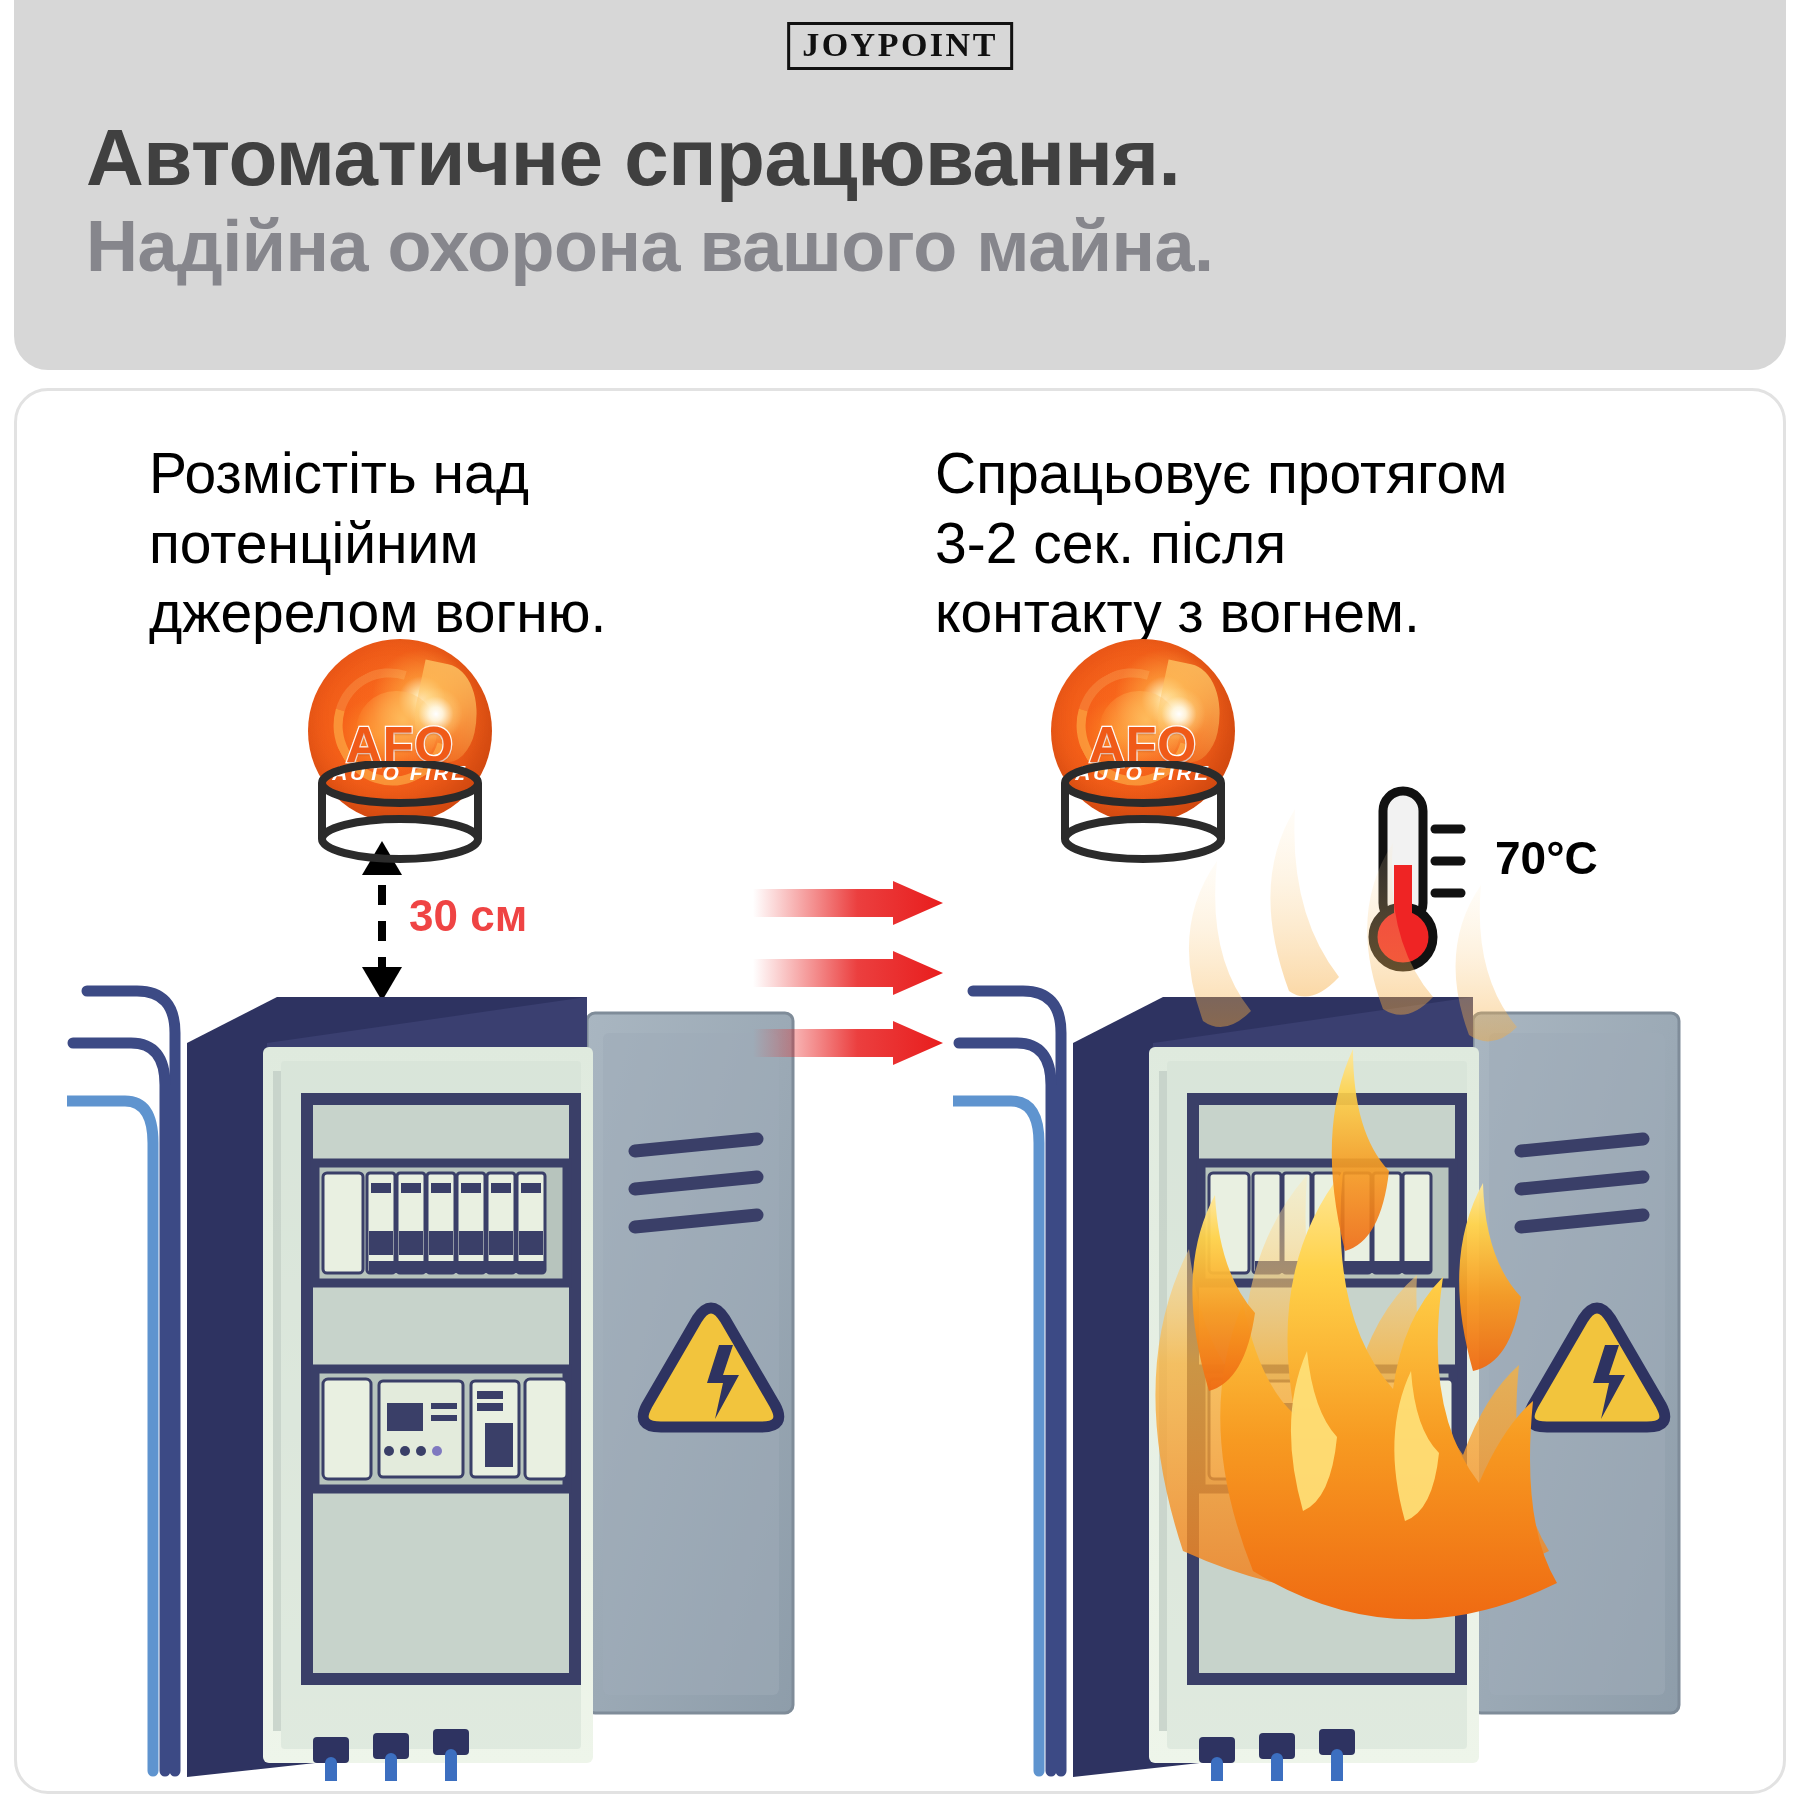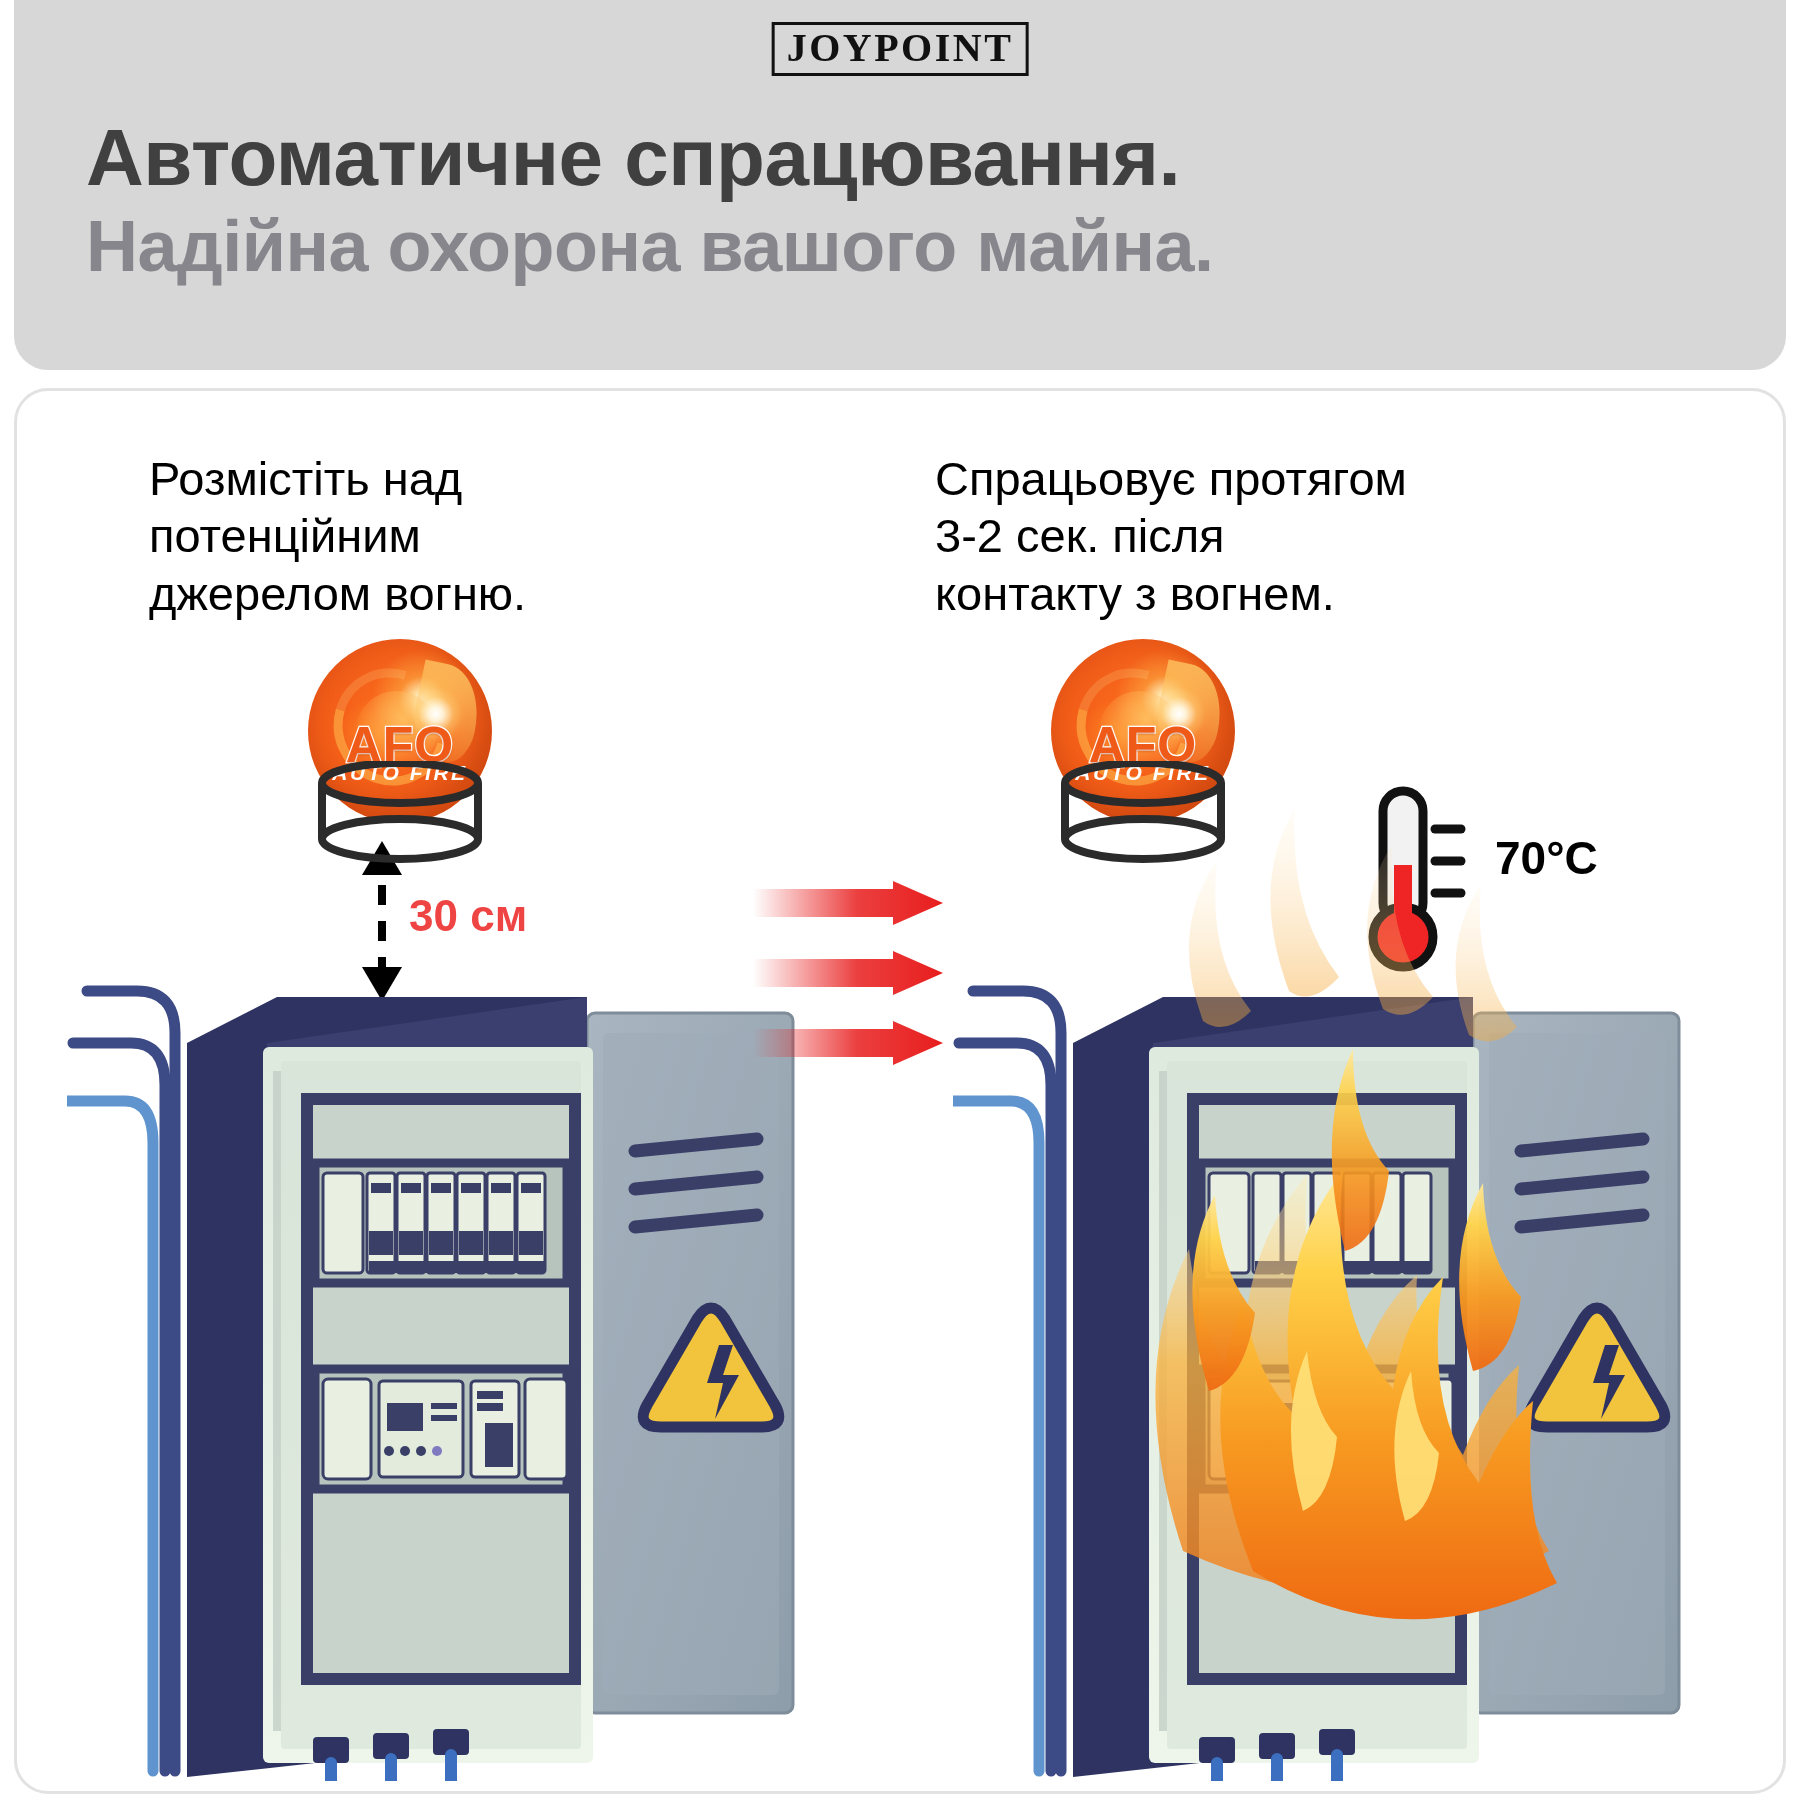--- a/index.html
+++ b/index.html
@@ -17,21 +17,21 @@
     background: #d7d7d7;
     border-radius: 0 0 34px 34px;
   }
   .logo-box {
     position: absolute; left: 50%; top: 22px; transform: translateX(-50%);
     border: 3px solid #111; padding: 3px 12px 5px 12px;
     background: #d7d7d7;
   }
   .logo-text {
     font-family: "Liberation Serif", serif;
-    font-size: 40px; font-weight: 700; letter-spacing: 2.5px; color: #111;
+    font-size: 34px; font-weight: 700; letter-spacing: 2.5px; color: #111;
     line-height: 1;
   }
   .title-main {
     position: absolute; left: 72px; top: 112px;
     font-size: 80px; font-weight: 700; color: #404040; letter-spacing: -0.5px;
     white-space: nowrap;
   }
   .title-sub {
     position: absolute; left: 72px; top: 205px;
     font-size: 72px; font-weight: 700; color: #86868c; letter-spacing: -0.5px;
@@ -40,23 +40,22 @@
 
   
   .main-card {
     position: absolute; left: 14px; top: 388px; width: 1772px; height: 1406px;
     background: #ffffff; border: 3px solid #e2e2e2; border-radius: 34px;
     overflow: hidden;
   }
 
   .caption {
     position: absolute;
-    font-size: 47px; line-height: 1.22; color: #000; font-weight: 400;
+    font-size: 57px; line-height: 1.22; color: #000; font-weight: 400;
     white-space: pre-line;
-    margin-top: 11px;
   }
   .caption.left  { left: 132px; top: 48px; width: 600px; }
   .caption.right { left: 918px; top: 48px; width: 620px; }
 
   
   .col { position: absolute; top: 0; height: 1406px; }
   .col.left  { left: 0px;   width: 886px; }
   .col.right { left: 886px; width: 886px; }
 
   

